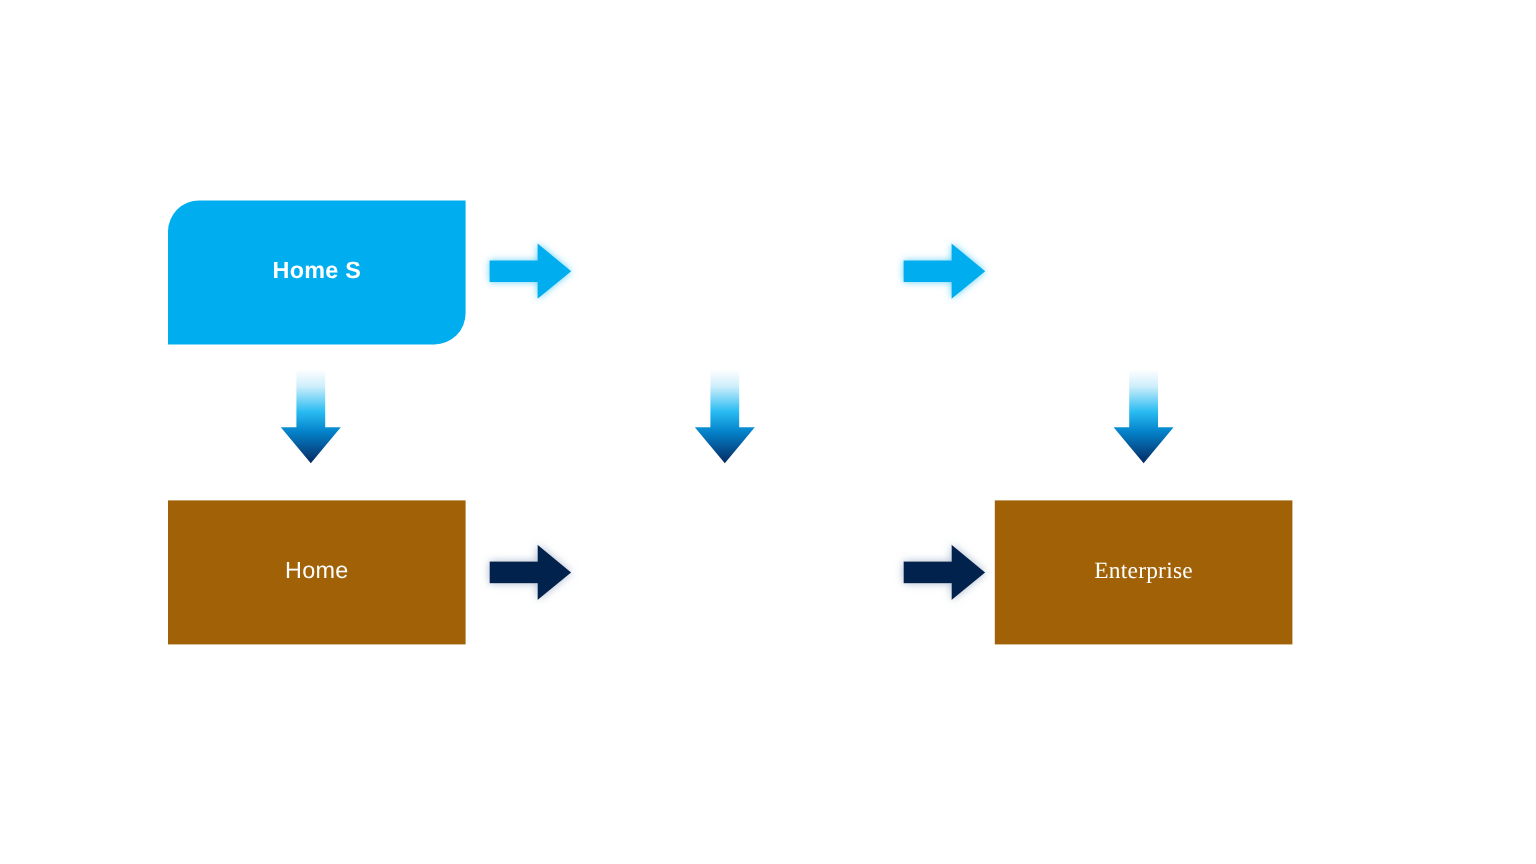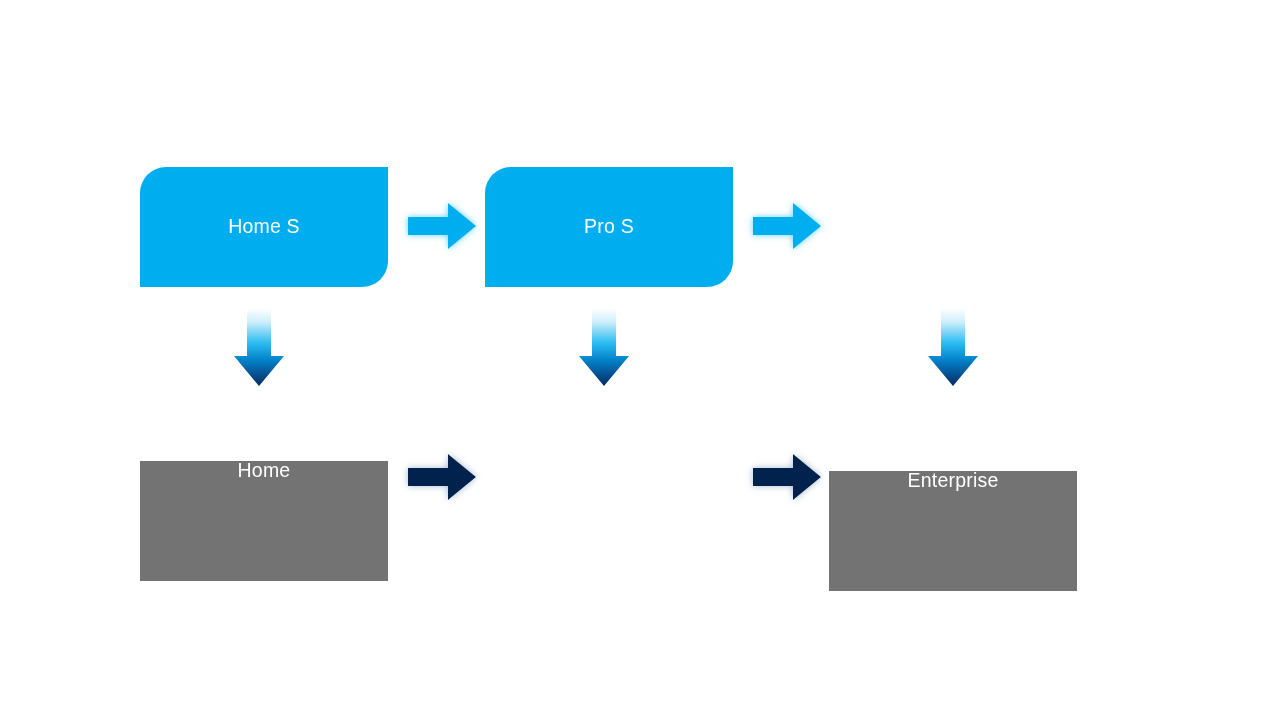--- a/index.html
+++ b/index.html
@@ -29,39 +29,38 @@
     background: #00AEEF;
     border-radius: 26px 0 26px 0;
     display: flex;
     align-items: center;
     justify-content: center;
     box-sizing: border-box;
   }
   .tier-card-top .card-label {
     color: #ffffff;
     font-size: 19.5px;
-    font-weight: 400;
+    font-weight: 700;
     letter-spacing: 0.2px;
     line-height: 1;
     text-align: center;
     white-space: nowrap;
   }
 
   
   .tier-card-bottom {
     position: absolute;
     width: 248px;
     height: 120px;
-    background: #737373;
+    background: #a16207;
     border-radius: 0;
     display: flex;
-    align-items: flex-start;
+    align-items: center;
     justify-content: center;
     box-sizing: border-box;
-    margin-top: 44px;
   }
   .tier-card-bottom .card-label {
     color: #ffffff;
     font-size: 19.5px;
     font-weight: 400;
     letter-spacing: 0.2px;
     line-height: 1;
     text-align: center;
     white-space: nowrap;
   }
@@ -84,23 +83,20 @@
 </style>
 </head>
 <body>
 
 <div id="canvas">
 
   <div class="tier-card-top" style="left:140px; top:167px;">
     <span class="card-label">Home S</span>
   </div>
 
-  <div class="tier-card-top" style="left:485px; top:167px;">
-    <span class="card-label">Pro S</span>
-  </div>
 
 
   <div class="h-arrow" style="left:406px; top:200px;">
     <svg viewBox="0 0 72 52" xmlns="http://www.w3.org/2000/svg">
       <defs>
         <filter id="glowCyan1" x="-45%" y="-45%" width="190%" height="190%">
           <feGaussianBlur stdDeviation="3.2" result="b"></feGaussianBlur>
           <feFlood flood-color="#44C8F5" flood-opacity="0.85"></feFlood>
           <feComposite in2="b" operator="in" result="g"></feComposite>
           <feMerge>
@@ -173,21 +169,21 @@
       </defs>
       <path d="M15,0 L39,0 L39,48 L52,48 L27,78 L2,48 L15,48 Z" fill="url(#vgrad3)"></path>
     </svg>
   </div>
 
   <div class="tier-card-bottom" style="left:140px; top:417px;">
     <span class="card-label">Home</span>
   </div>
 
 
-  <div class="tier-card-bottom" style="left:829px; top:427px;">
+  <div class="tier-card-bottom" style="left:829px; top:417px;font-family:Liberation Serif, serif;">
     <span class="card-label">Enterprise</span>
   </div>
 
   <div class="h-arrow" style="left:406px; top:451px;">
     <svg viewBox="0 0 72 52" xmlns="http://www.w3.org/2000/svg">
       <defs>
         <filter id="glowNavy1" x="-50%" y="-50%" width="200%" height="200%">
           <feGaussianBlur stdDeviation="3.6" result="b"></feGaussianBlur>
           <feFlood flood-color="#9FB2CC" flood-opacity="0.9"></feFlood>
           <feComposite in2="b" operator="in" result="g"></feComposite>

